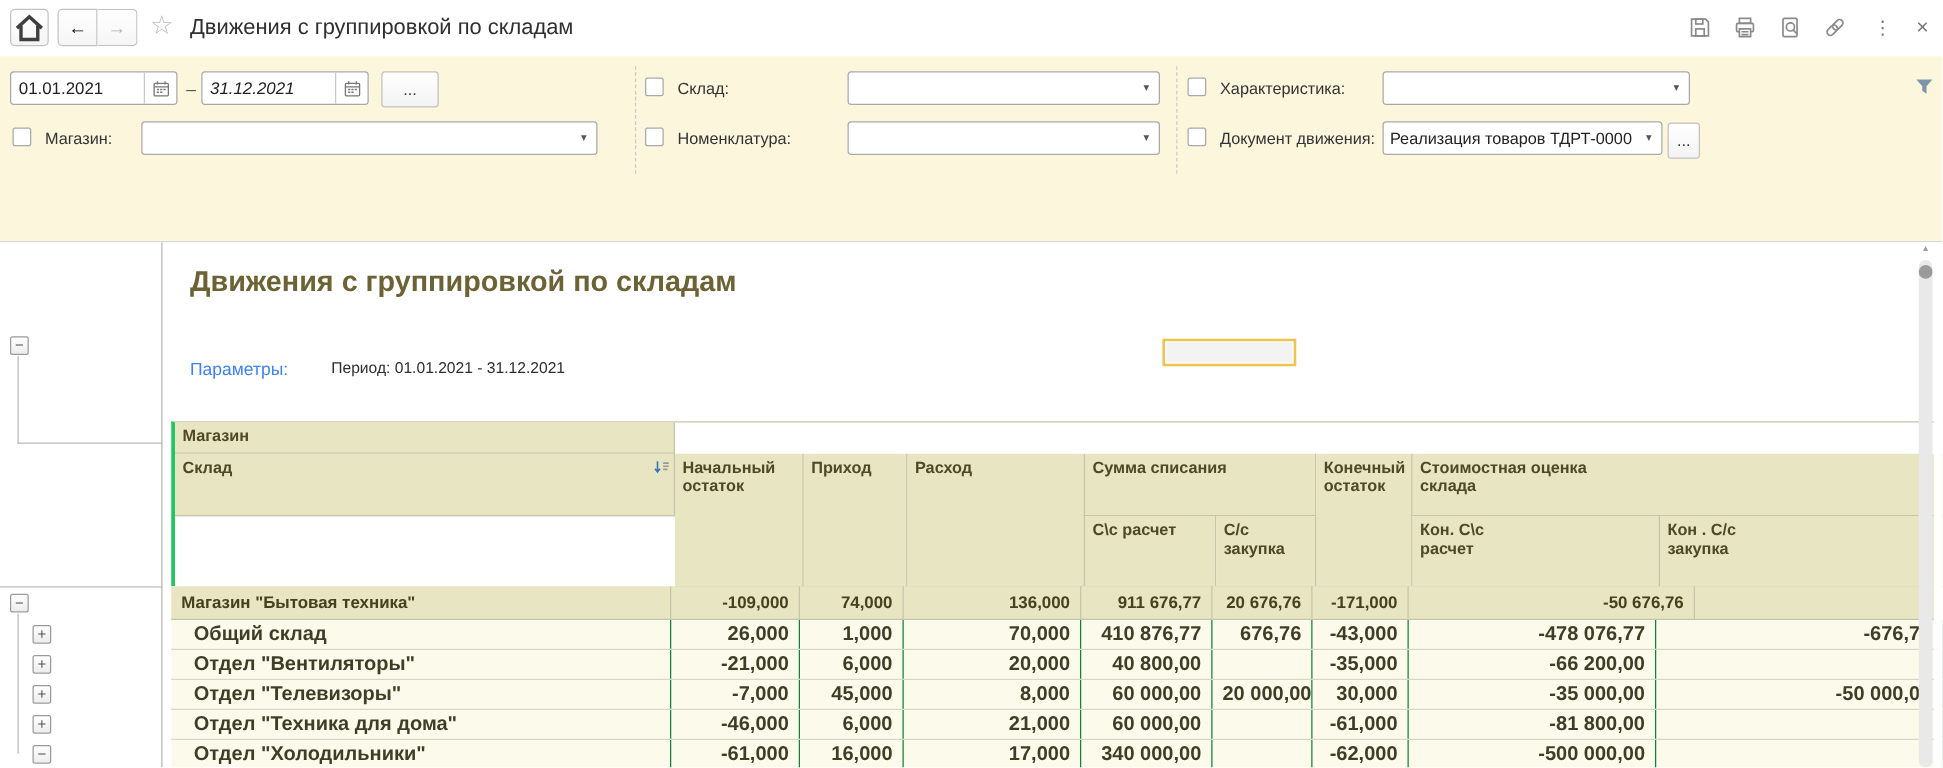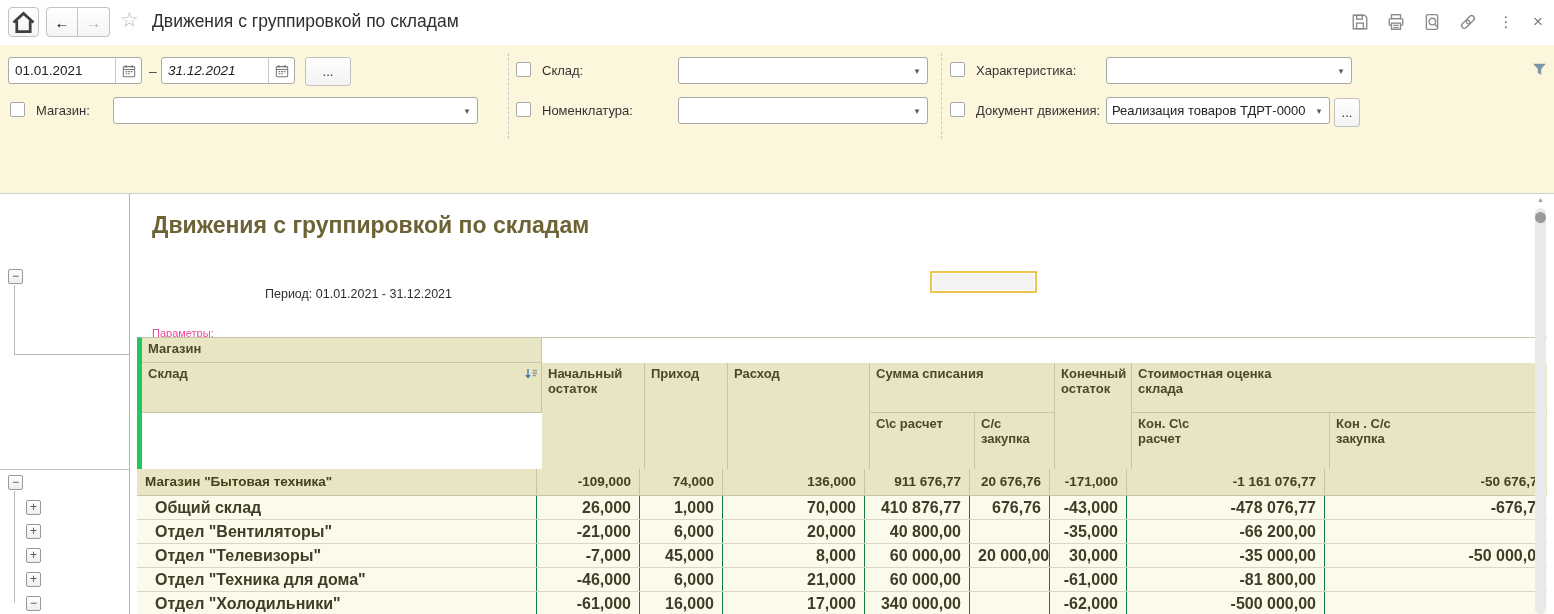--- a/index.html
+++ b/index.html
@@ -61,28 +61,28 @@
   
   .report { position:absolute; left:0; top:194px; width:1554px; height:420px; background:#fff; }
   .tree { position:absolute; left:0; top:0; width:130px; height:420px; border-right:1px solid #b5b5b5; background:#fff; }
   .hline470 { position:absolute; left:0; top:275px; width:130px; border-top:1px solid #c0c0c0; }
   .expander { position:absolute; width:15px; height:15px; border:1px solid #9a9a9a; border-radius:2px;
     background:linear-gradient(#fff,#ededed); color:#555; font-size:12px; line-height:13px; text-align:center; cursor:pointer; z-index:3; }
   .tline { position:absolute; background:#b9b9b9; }
 
   .sheet { position:absolute; left:131px; top:0; width:1423px; height:420px; overflow:hidden; background:#fff; }
   .rtitle { position:absolute; left:21px; top:18px; font-size:23px; font-weight:bold; color:#6c6234; }
-  .params-label { position:absolute; left:21px; top:93px; font-size:11px; color:#ec4899;margin-top:40px; }
+  .params-label { position:absolute; left:21px; top:93px; font-size:14px; color:#3b82f6; }
   .params-value { position:absolute; left:134px; top:93px; font-size:12.5px; color:#2e2e2e; }
   .selcell { position:absolute; left:799px; top:77px; width:107px; height:22px; border:2px solid #ecc44e; background:#f3f3f3; box-shadow:inset 0 0 0 1px #fff; }
 
   .tablewrap { position:absolute; left:6px; top:143px; width:1417px; }
   .hcell { position:absolute; background:#e8e5c2; border-right:1px solid #c6c4ac; border-bottom:1px solid #c6c4ac;
     font-size:13px; font-weight:bold; color:#4e4827; padding:3px 6px; white-space:pre-line; overflow:hidden; }
-  .hdr { position:relative; height:132px; border-top:1px solid #c6c4ac; border-left:5px solid #22c55e; }
+  .hdr { position:relative; height:132px; border-top:1px solid #c6c4ac; border-left:3px solid #22c55e; }
   .sort { position:absolute; right:3px; top:5px; }
   .sort svg { width:13px; height:13px; }
 
   .rows { position:relative; }
   .trow { display:flex; height:24px; background:#fcfbeb; border-bottom:1px solid #d9d7c3; cursor:default; }
   .trow.group { height:27px; background:#e8e5c2; border-bottom:1px solid #c6c4ac; }
   .tcell { flex:none; height:100%; border-right:1px solid #15803d; font-size:16px; font-weight:bold; color:#403d26;
     padding:0 8px; line-height:23px; white-space:nowrap; overflow:hidden; }
   .trow.group .tcell { font-size:13.5px; line-height:26px; color:#45411f; border-right:1px solid #c6c4ac; }
   .tcell.name { padding-left:18px; }
@@ -376,21 +376,20 @@
         </div>
         <div class="rows" id="table-rows">
             <div class="trow group">
               <div class="tcell c0 name">Магазин "Бытовая техника"</div>
               <div class="tcell c1 num">-109,000</div>
               <div class="tcell c2 num">74,000</div>
               <div class="tcell c3 num">136,000</div>
               <div class="tcell c4 num">911 676,77</div>
               <div class="tcell c5 num">20 676,76</div>
               <div class="tcell c6 num">-171,000</div>
-              <div class="tcell c7 num">-1 161 076,77</div>
               <div class="tcell c8 num">-50 676,76</div>
             </div>
             <div class="trow">
               <div class="tcell c0 name">Общий склад</div>
               <div class="tcell c1 num">26,000</div>
               <div class="tcell c2 num">1,000</div>
               <div class="tcell c3 num">70,000</div>
               <div class="tcell c4 num">410 876,77</div>
               <div class="tcell c5 num">676,76</div>
               <div class="tcell c6 num">-43,000</div>

